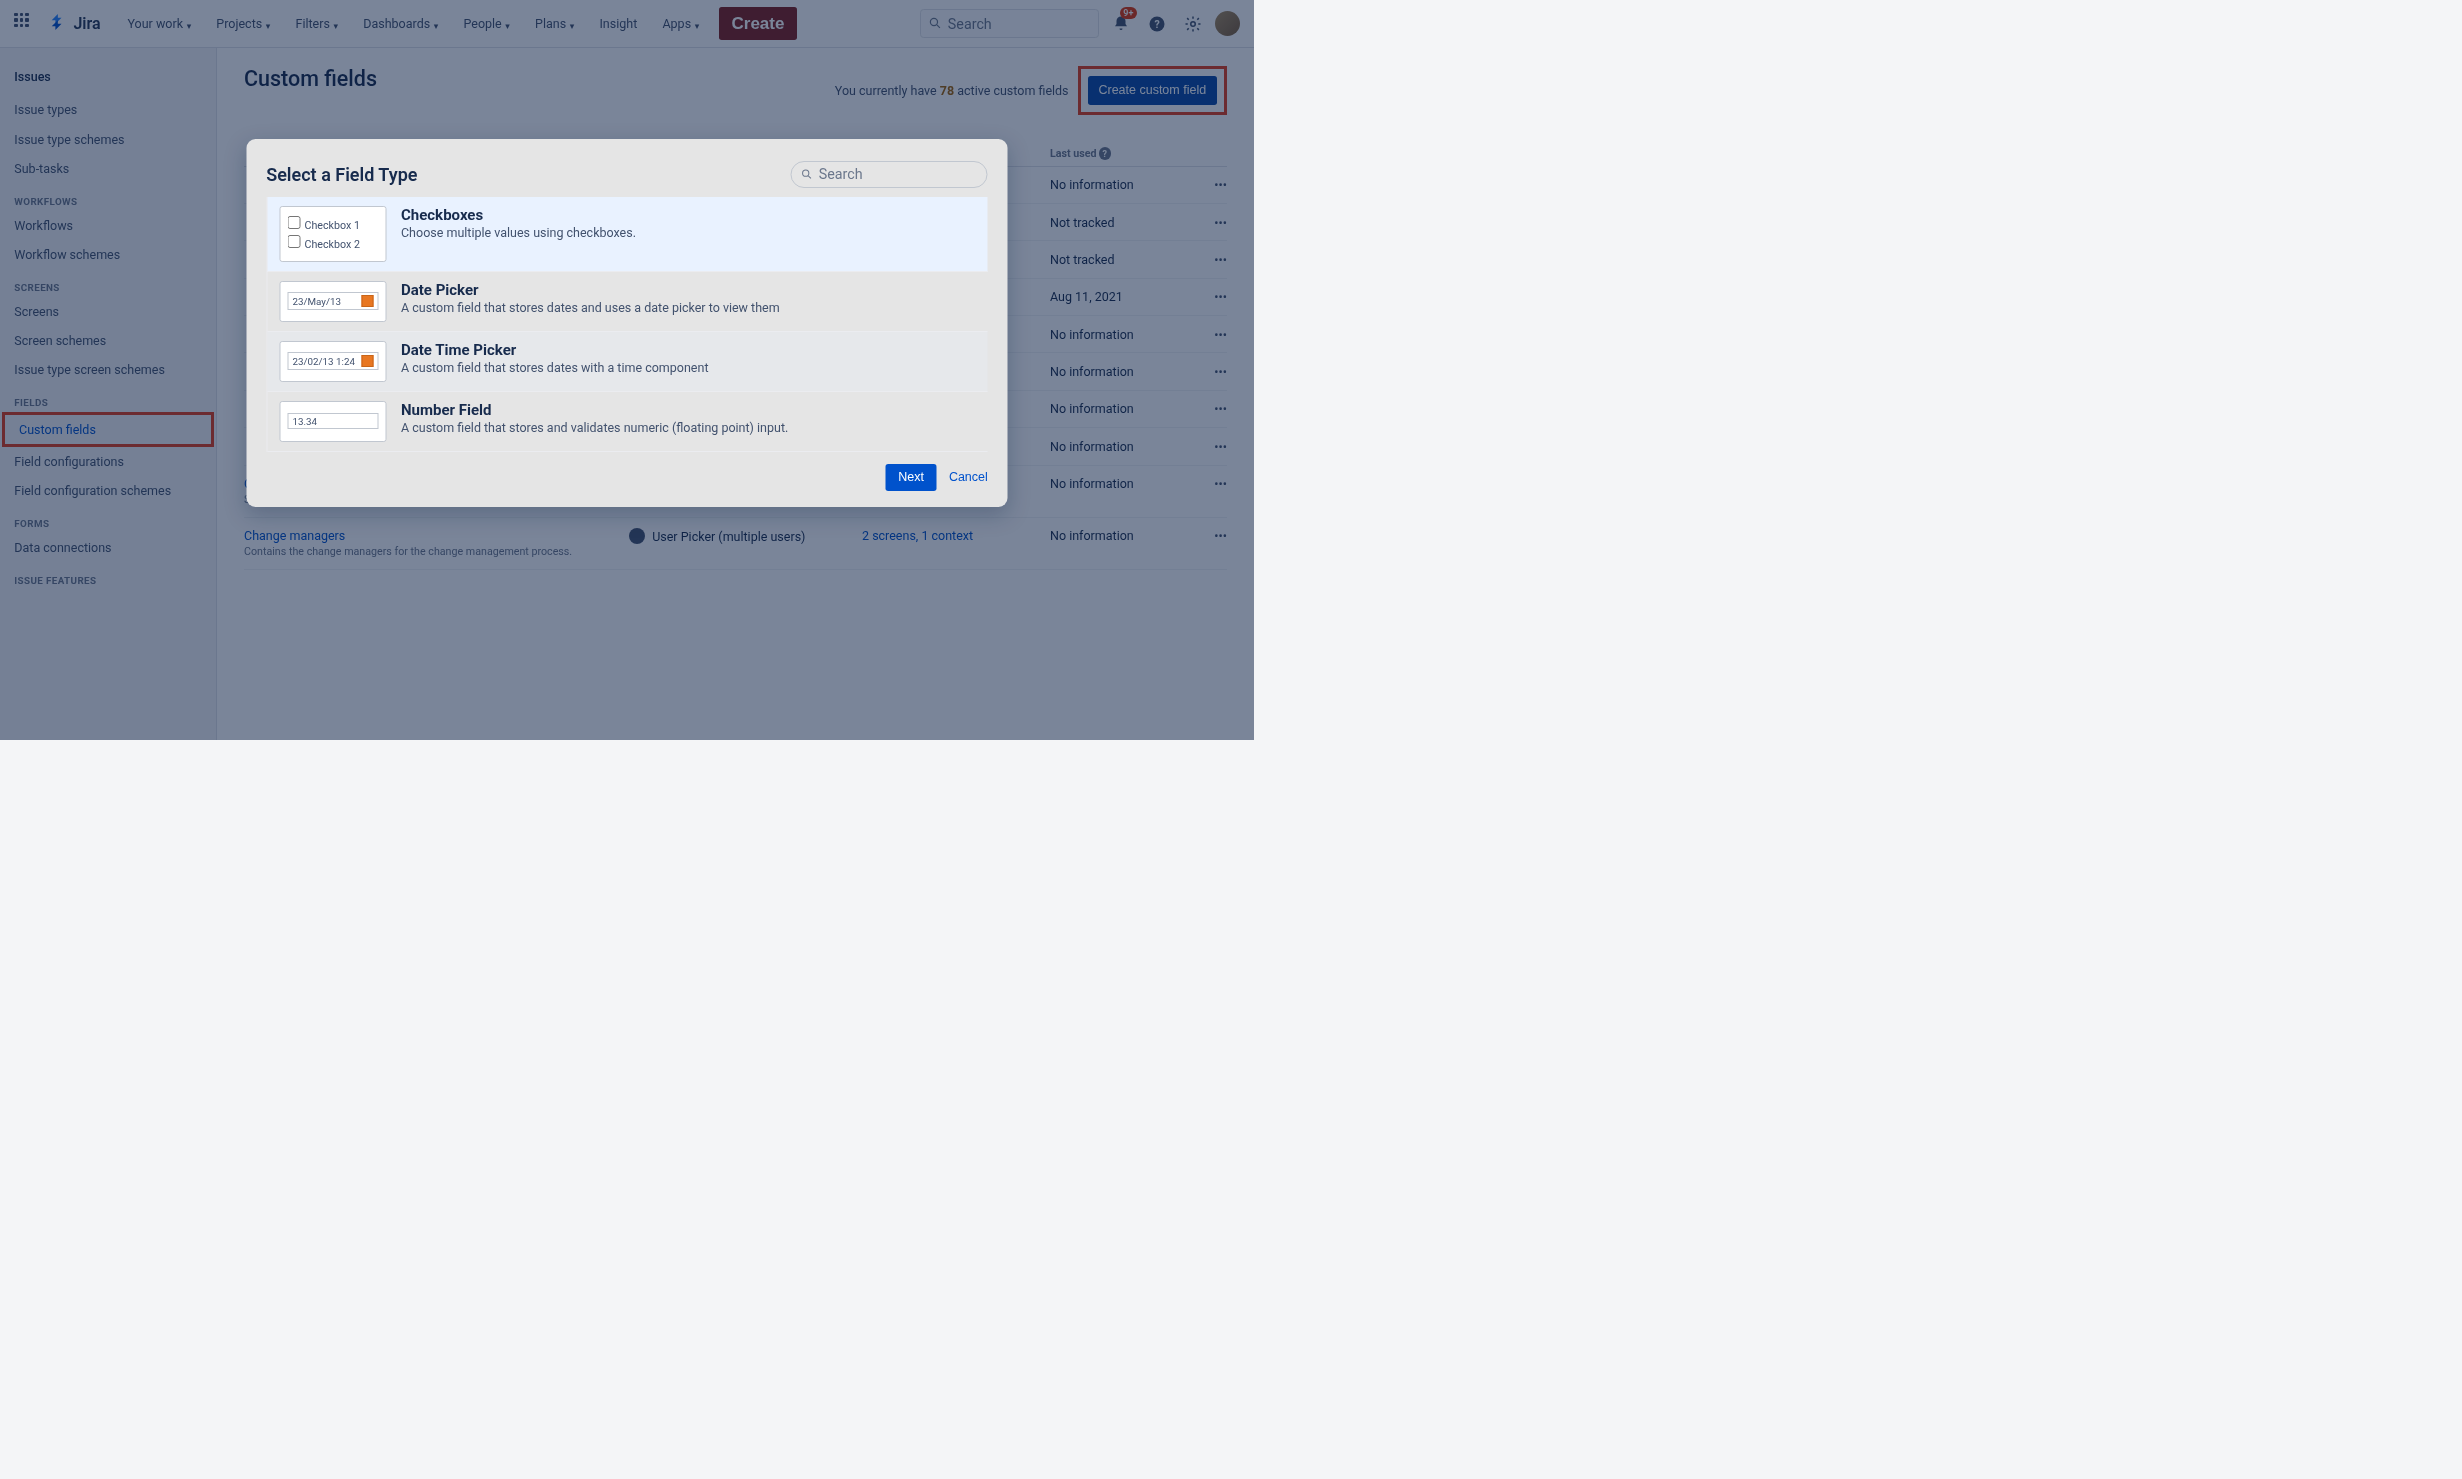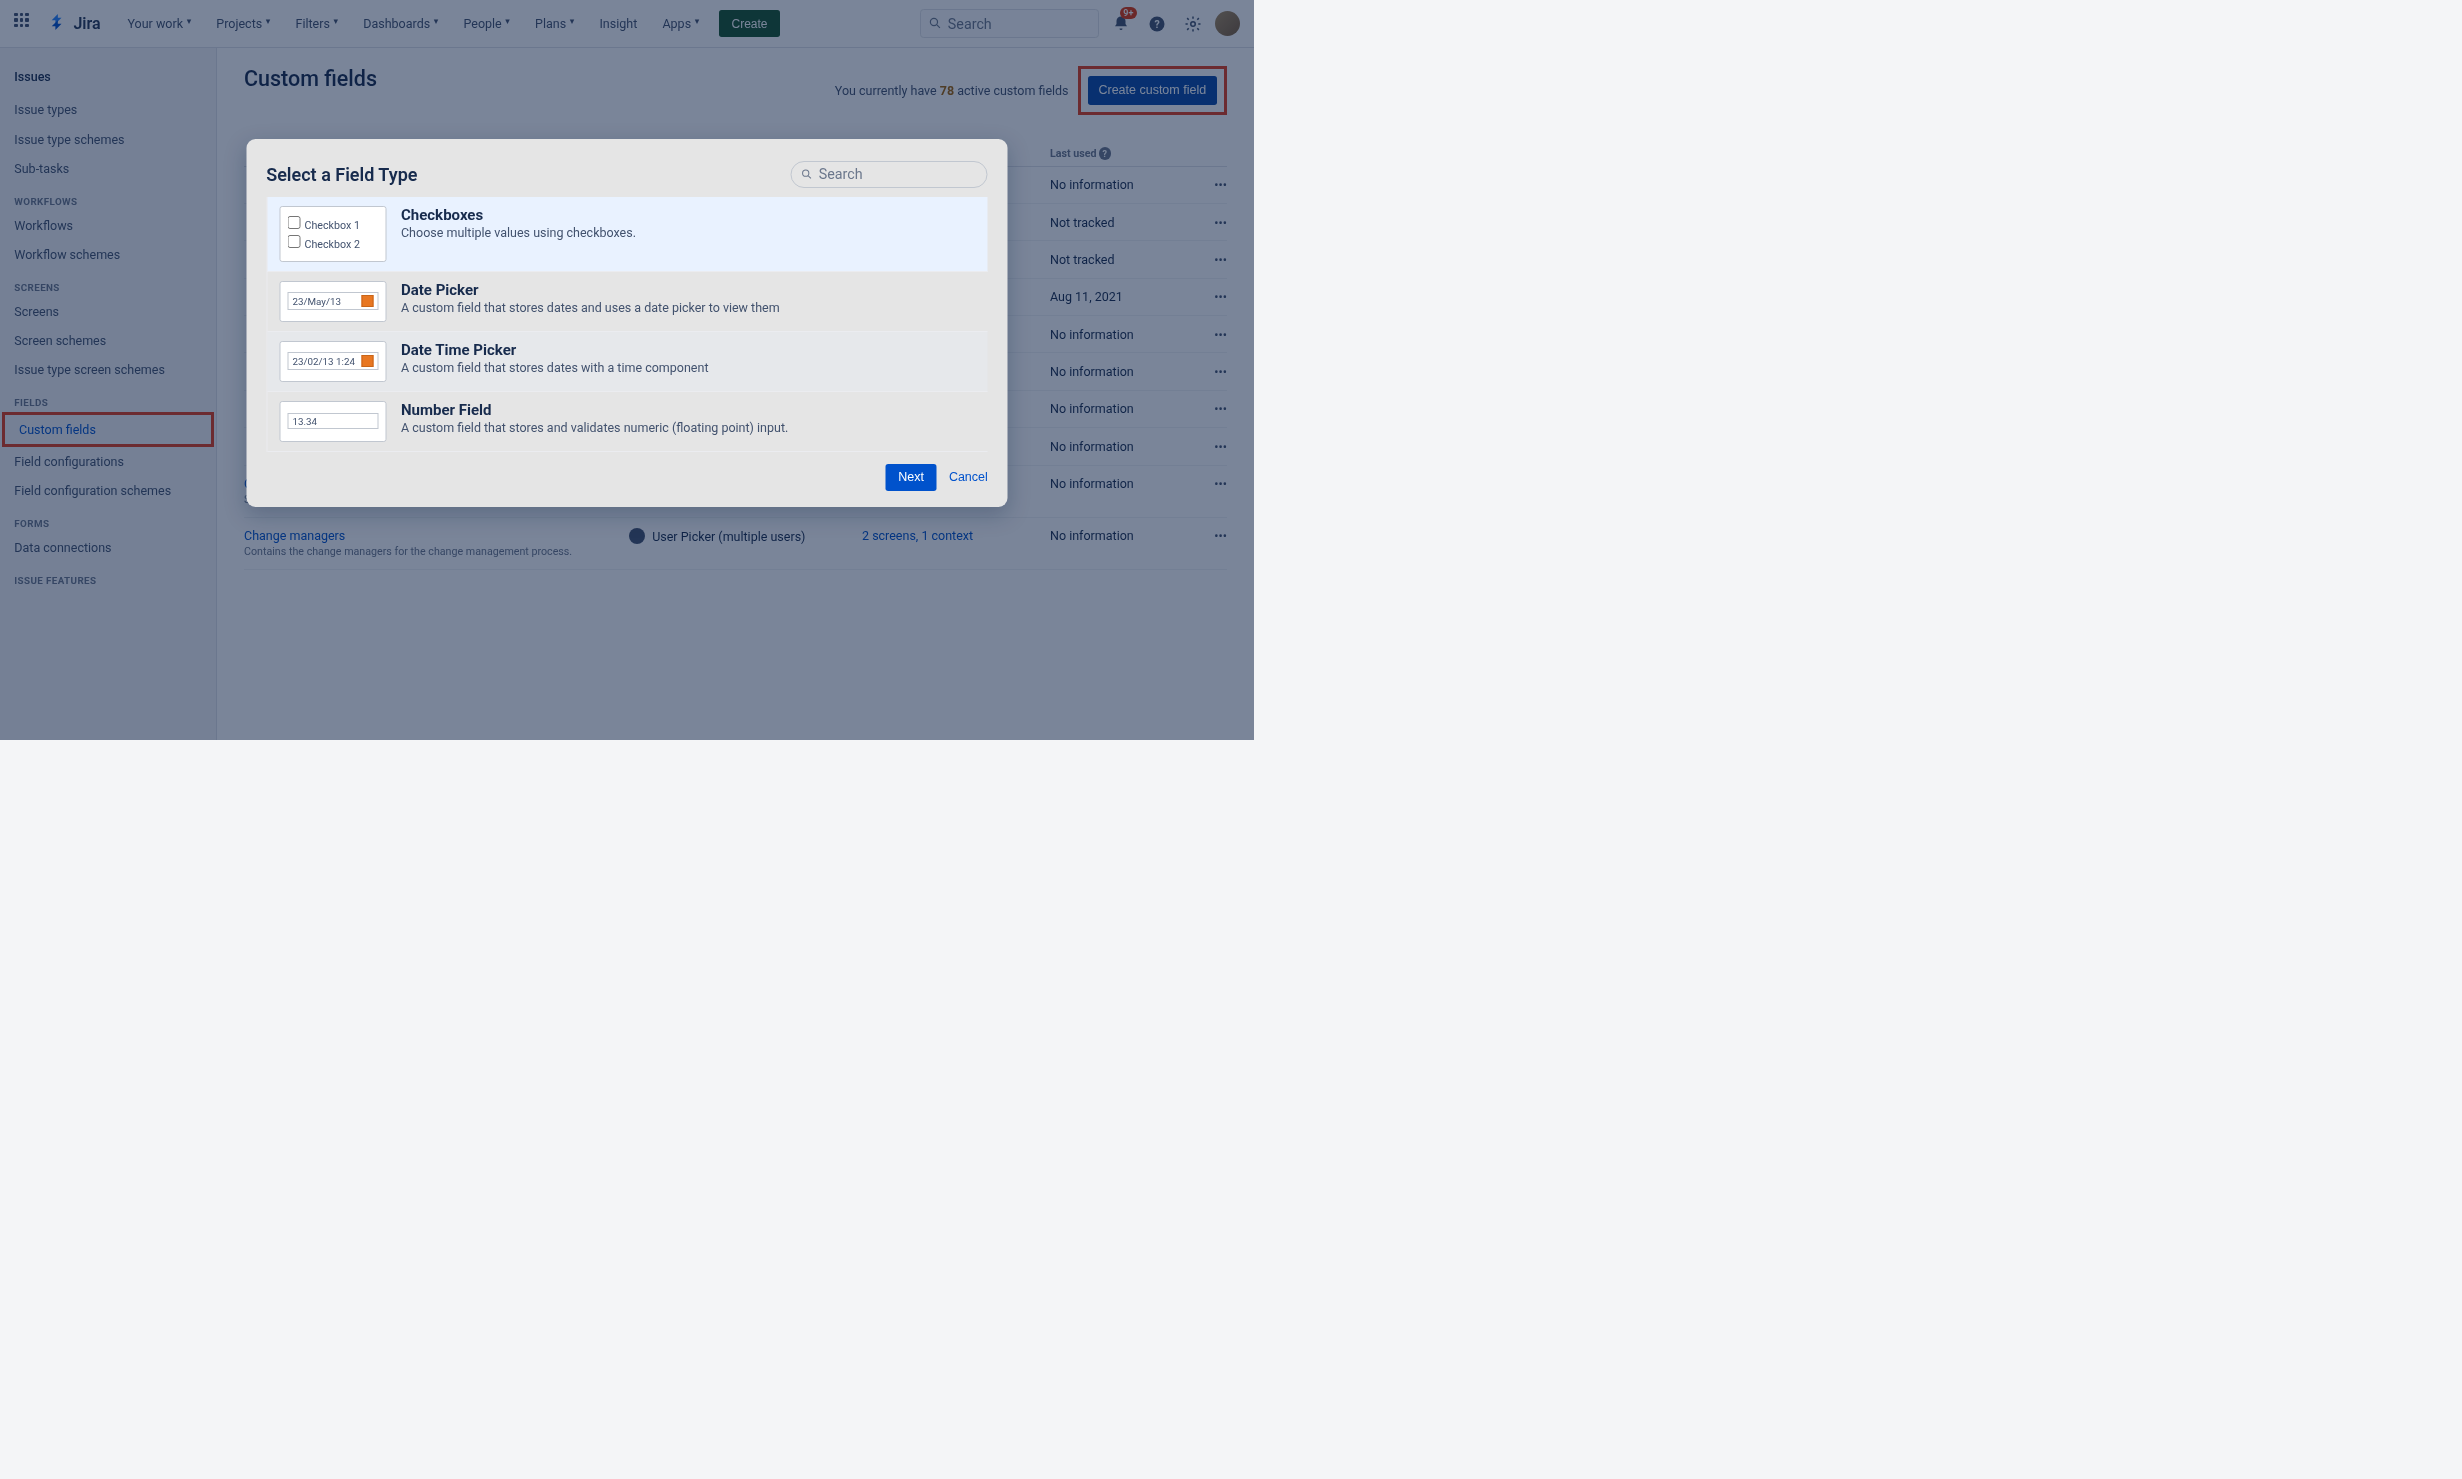--- a/index.html
+++ b/index.html
@@ -6,23 +6,23 @@
 body { font-family: -apple-system, BlinkMacSystemFont, "Segoe UI", Roboto, sans-serif; background: #f4f5f7; color: #172b4d; overflow: hidden; }
 .app { width: 1254px; height: 740px; position: relative; background: #fff; }
 
 
 .topnav { height: 48px; border-bottom: 0.9px solid #dfe1e6; display: flex; align-items: center; padding: 0 14.3px; gap: 7.2px; background:#fff;}
 .app-switcher { width:21.5px; height:21.5px; display:grid; grid-template-columns:repeat(3,3.6px); grid-template-rows:repeat(3,3.6px); gap:1.8px; cursor:pointer; }
 .app-switcher span { background:#42526e; border-radius:0.9px;}
 .jira-logo { display:flex; align-items:center; gap:5.4px; margin-left:5.4px; margin-right:10.7px; }
 .jira-logo svg { width:19.7px; height:19.7px; }
 .jira-logo-text { font-weight:600; color:#253858; font-size:16px;}
-.nav-item { color:#42526e; padding:5.4px 9px; font-size:12.5px; display:flex; align-items:flex-start; gap:3.6px; cursor:pointer;}
+.nav-item { color:#42526e; padding:5.4px 9px; font-size:12.5px; display:flex; align-items:flex-end; gap:3.6px; cursor:pointer;}
 .nav-item .chev { font-size:9px;}
-.create-btn { background:#14532d; color:#fff; border:none; padding:6.3px 12.5px; border-radius:2.7px; font-size:12px; font-weight:400; margin-left:3.6px; cursor:pointer;}
+.create-btn { background:#7f1d1d; color:#fff; border:none; padding:6.3px 12.5px; border-radius:2.7px; font-size:17px; font-weight:700; margin-left:3.6px; cursor:pointer;}
 .nav-spacer { flex:1; }
 .search-box { width:179px; height:29px; border:1.8px solid #dfe1e6; border-radius:3.6px; display:flex; align-items:center; padding:0 7.2px; color:#6b778c; background:#fafbfc;}
 .search-box svg { width:14.3px; height:14.3px; margin-right:5.4px; }
 .icon-btn { width:29px; height:29px; display:flex; align-items:center; justify-content:center; color:#42526e; cursor:pointer; position:relative;}
 .badge { position:absolute; top:-1.8px; right:-1.8px; background:#de350b; color:#fff; font-size:9px; padding:0.9px 3.6px; border-radius:7.2px; font-weight:600;}
 .avatar { width:25px; height:25px; border-radius:50%; background: linear-gradient(135deg,#a78b5f,#7a5c3a); }
 
 
 .body { display:flex; height:calc(100% - 48px); }
 .sidebar { width:217px; background:#f4f5f7; border-right:0.9px solid #dfe1e6; padding:14.3px 0; overflow:hidden;}

